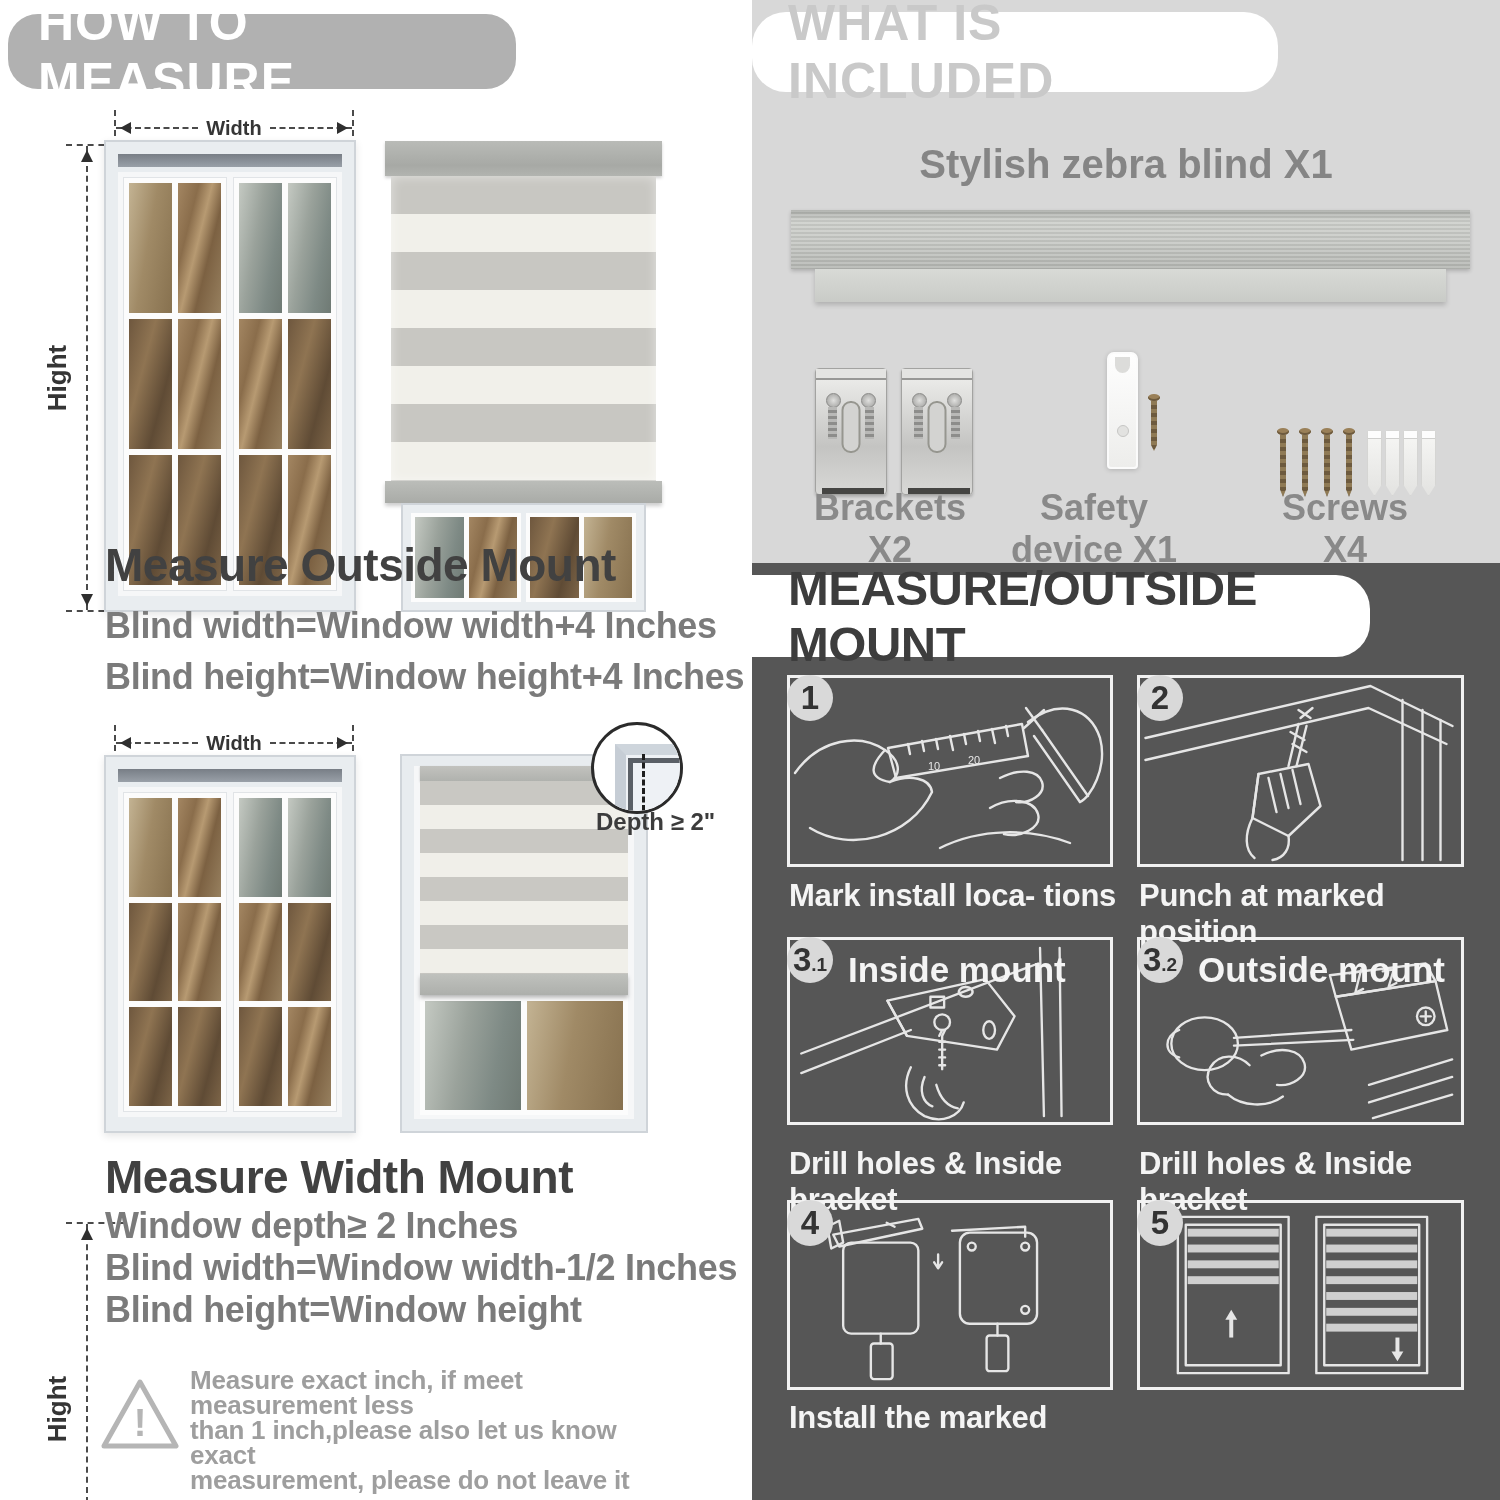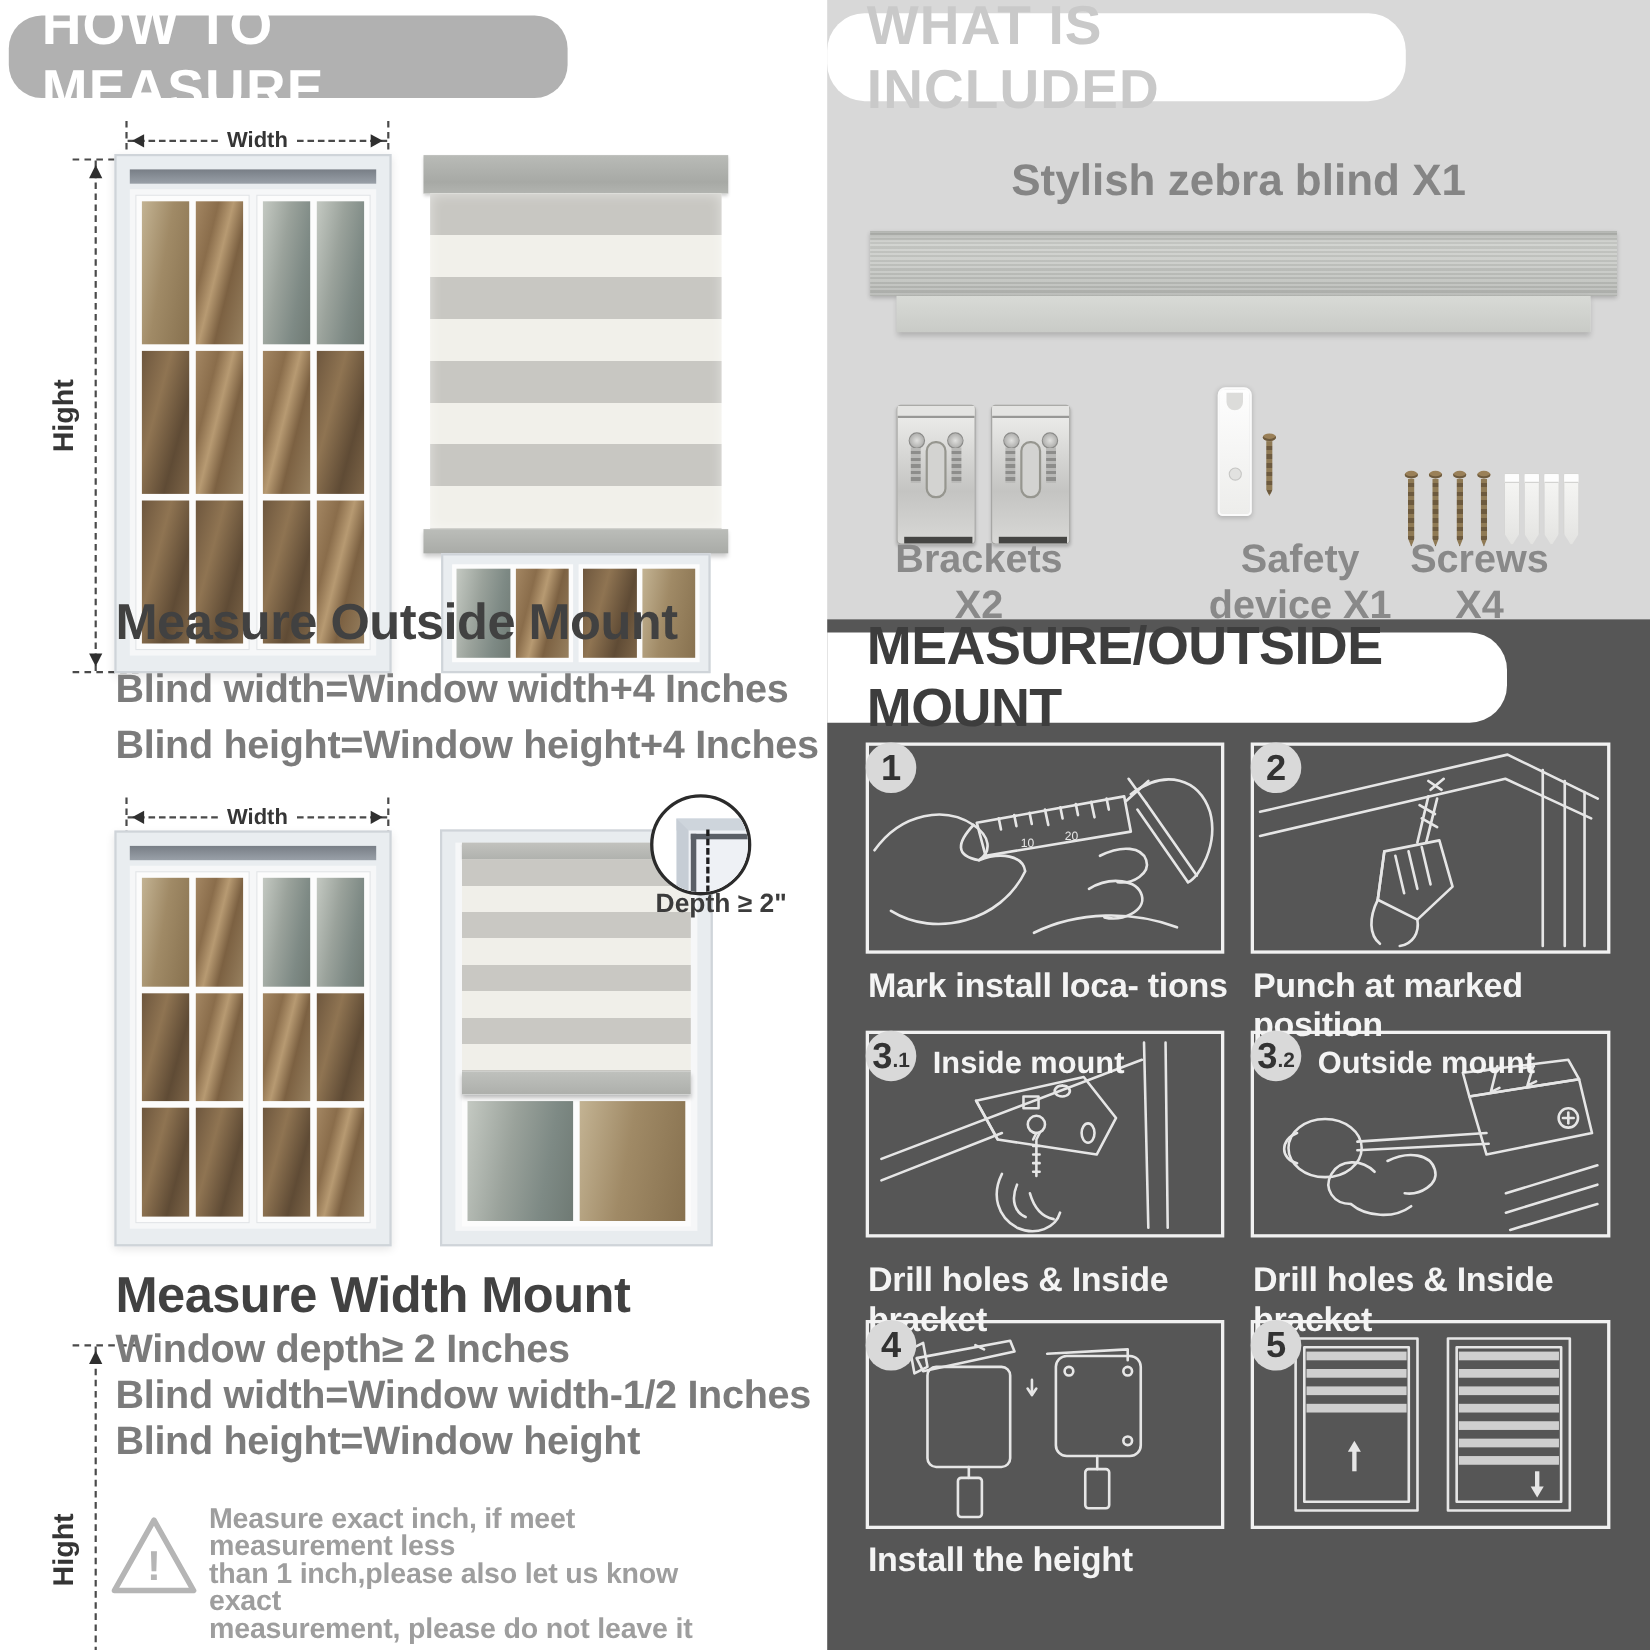--- a/index.html
+++ b/index.html
@@ -122,21 +122,21 @@
   
   .mount-panel{left:752px;top:563px;width:748px;height:937px;background:#565656;}
   .mount-header{left:752px;top:575px;width:618px;height:82px;background:#ffffff;
     border-radius:0 34px 34px 0;display:flex;align-items:center;padding-left:36px;box-sizing:border-box;}
   .mount-header span{font-size:49px;font-weight:bold;color:#3d3d3d;letter-spacing:-0.5px;}
   .step-panel{border:3px solid #f1f1f1;box-sizing:border-box;}
   .badge{position:absolute;left:-3px;top:-3px;width:46px;height:46px;border-radius:50%;
     background:#d9d9d9;display:flex;align-items:center;justify-content:center;
     font-size:33px;font-weight:bold;color:#333333;z-index:3;}
   .badge small{font-size:19px;font-weight:bold;align-self:flex-end;margin-bottom:7px;}
-  .step-inlbl{position:absolute;left:58px;top:10px;font-size:28px;font-weight:bold;color:#f4f4f4;z-index:3;}
+  .step-inlbl{position:absolute;left:58px;top:10px;font-size:35px;font-weight:bold;color:#f4f4f4;z-index:3;}
   .caption{font-size:31px;font-weight:bold;color:#f4f4f4;letter-spacing:-0.3px;}
   .art{position:absolute;inset:0;width:100%;height:100%;}
   .art path,.art line,.art polyline,.art polygon,.art circle,.art rect.o,.art ellipse{
     fill:none;stroke:#e6e6e6;stroke-width:2.4;stroke-linecap:round;stroke-linejoin:round;}
   .art rect.f{fill:#cfcfcf;stroke:none;}
   .art .fw{fill:#e6e6e6;stroke:none;}
 </style>
 </head>
 <body>
 
@@ -334,21 +334,21 @@
       <div class="a-col"></div>
     </div>
   <div class="abs anchor" style="left:1403px;top:430px;">
       <div class="a-col"></div>
     </div>
   <div class="abs anchor" style="left:1421px;top:430px;">
       <div class="a-col"></div>
     </div>
 
   <div class="abs item-lbl" style="left:800px;top:487px;width:180px;">Brackets X2</div>
-  <div class="abs item-lbl" style="left:1070px;top:487px;width:224px;">Safety device X1</div>
+  <div class="abs item-lbl" style="left:982px;top:487px;width:224px;">Safety device X1</div>
   <div class="abs item-lbl" style="left:1255px;top:487px;width:180px;">Screws X4</div>
 
   <div class="abs mount-panel"></div>
   <div class="abs mount-header">
     <span>MEASURE/OUTSIDE MOUNT</span>
   </div>
 
   <div class="abs step-panel" style="left:787px;top:675px;width:326px;height:192px;">
     <div class="badge">
         <span>1</span>
@@ -502,15 +502,15 @@
       <rect class="f" x="186" y="122" width="92" height="8"></rect>
       <polygon class="fw" points="258,160 252,150 264,150"></polygon>
         <rect class="fw" x="256" y="136" width="4" height="16"></rect>
     </svg>
   </div>
 
   <div class="abs caption" style="left:789px;top:878px;width:330px;">Mark install loca- tions</div>
   <div class="abs caption" style="left:1139px;top:878px;width:340px;">Punch at  marked position</div>
   <div class="abs caption" style="left:789px;top:1146px;width:330px;">Drill holes &amp;  Inside bracket</div>
   <div class="abs caption" style="left:1139px;top:1146px;width:340px;">Drill holes &amp;  Inside bracket</div>
-  <div class="abs caption" style="left:789px;top:1400px;width:330px;">Install the height</div>
+  <div class="abs caption" style="left:789px;top:1400px;width:330px;">Install the marked</div>
 
 </div>
 
 </body></html>

